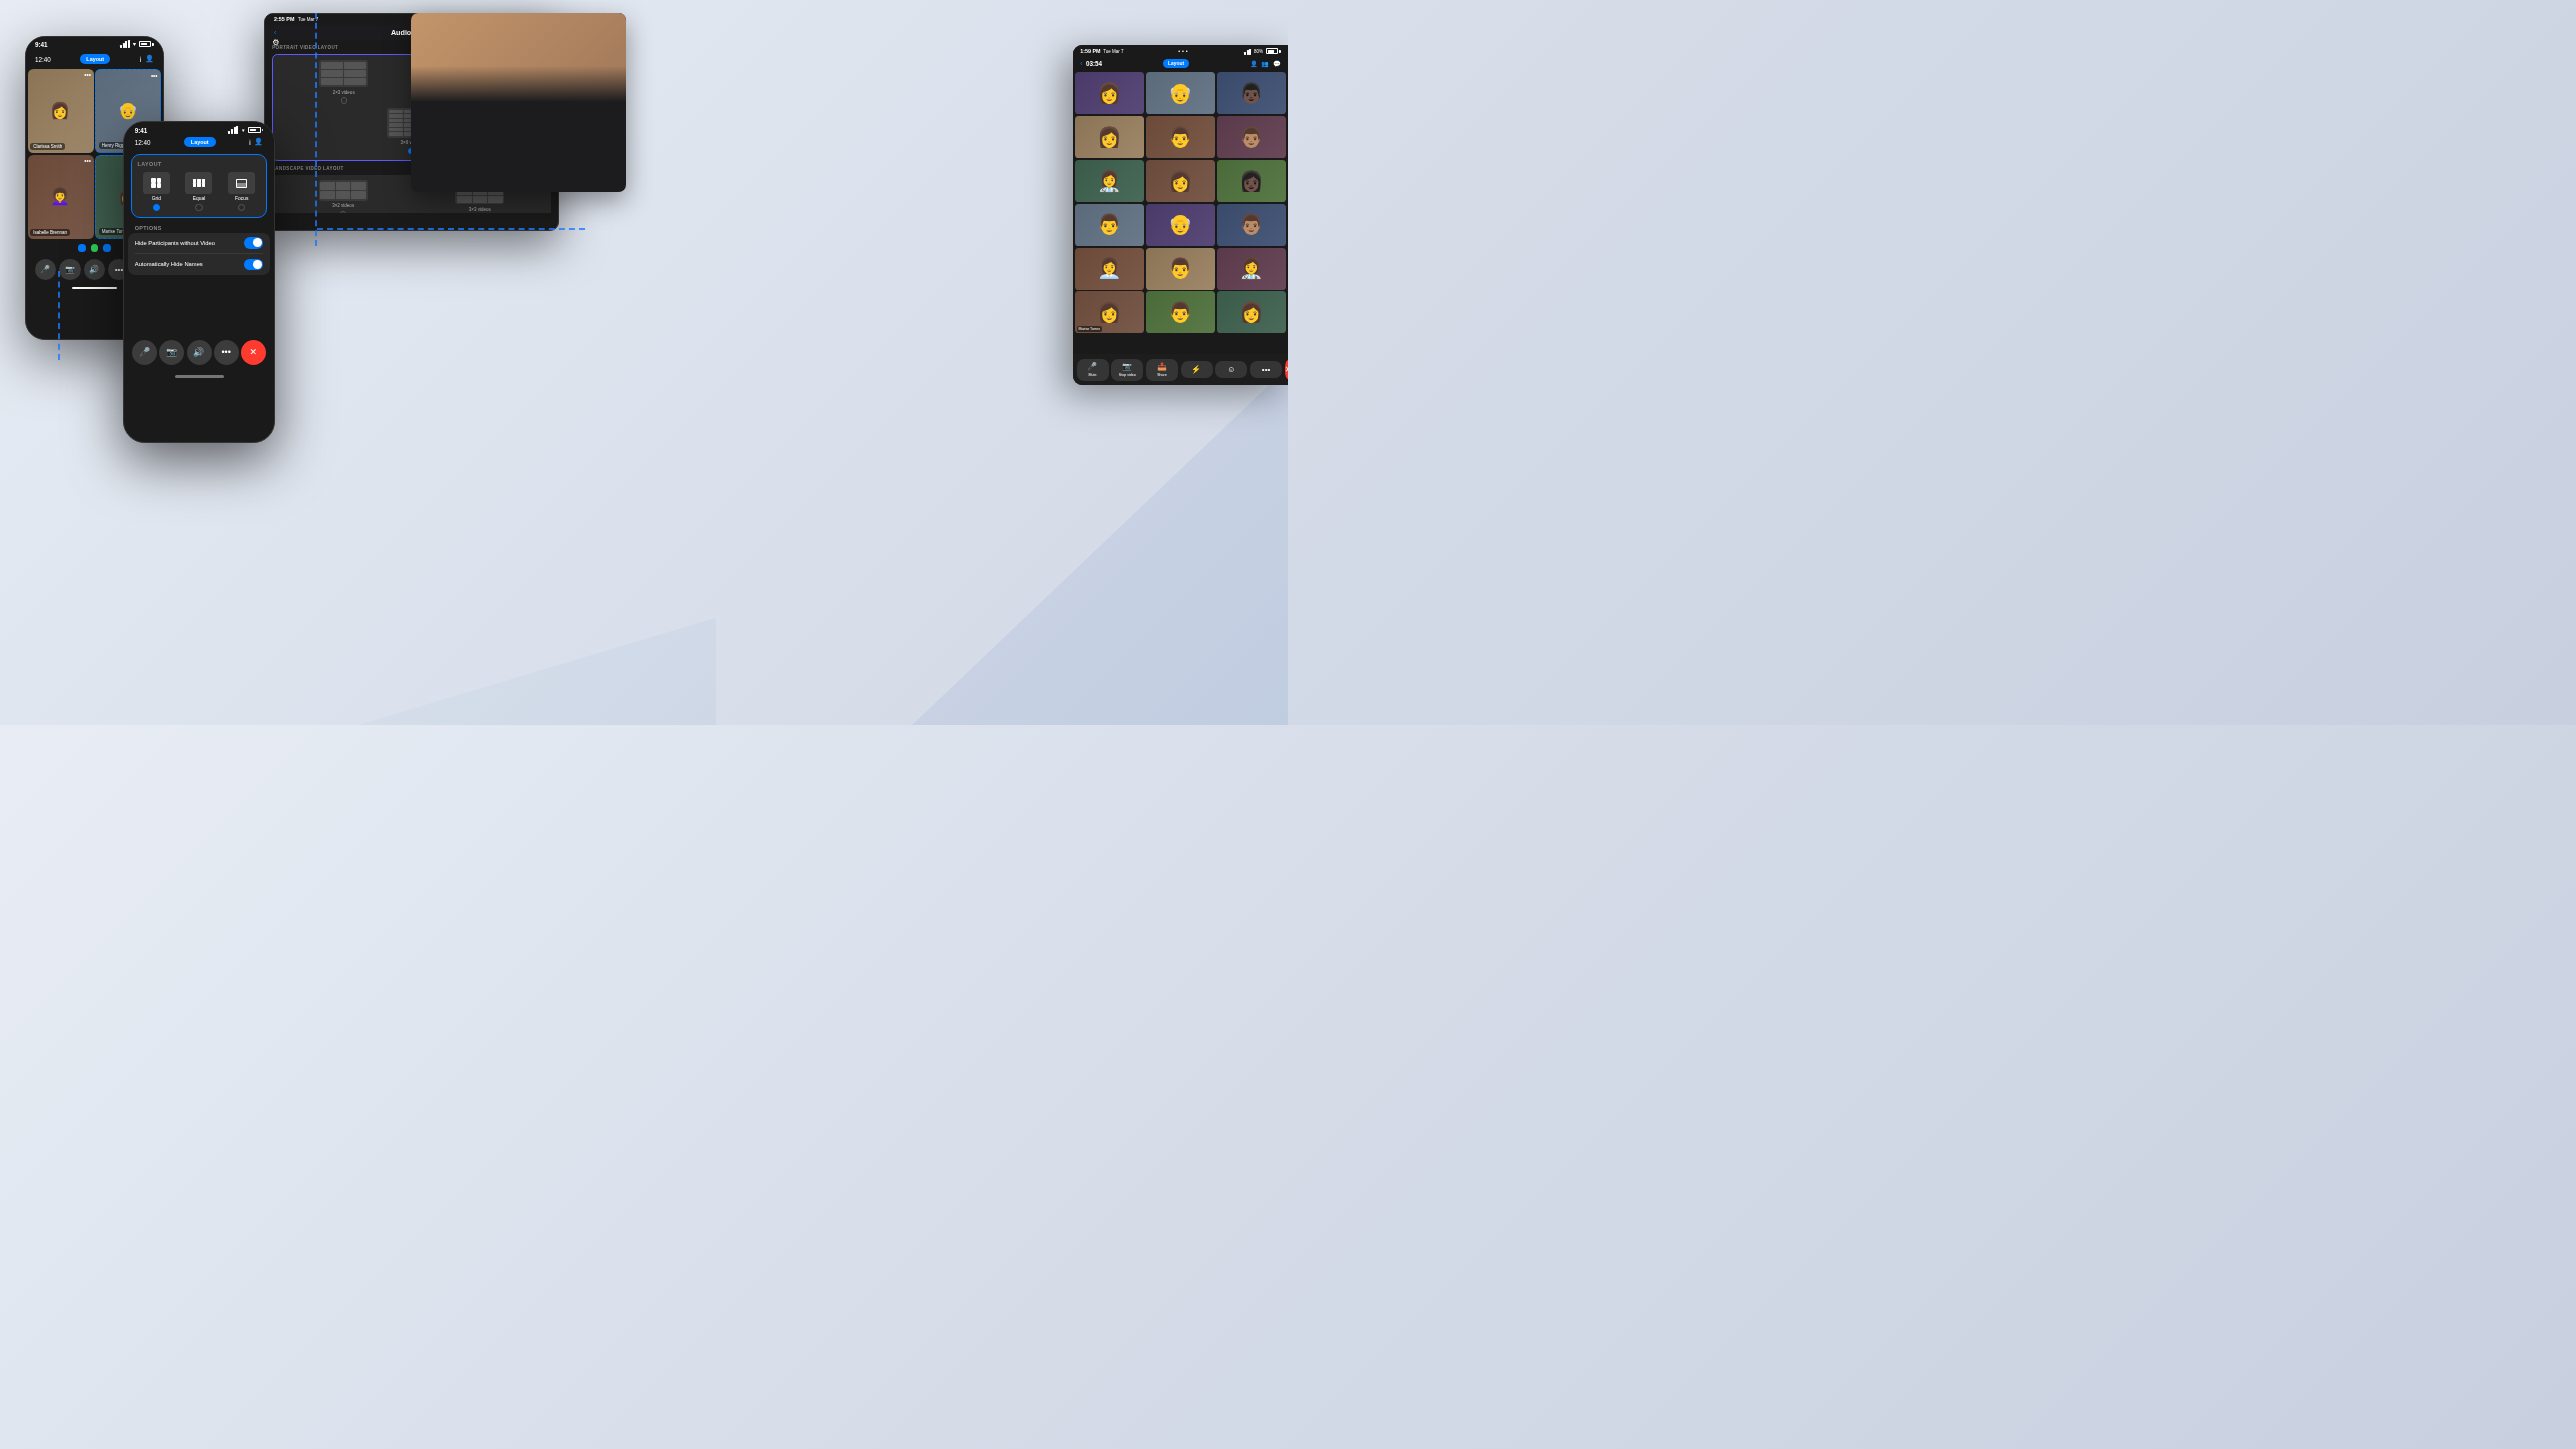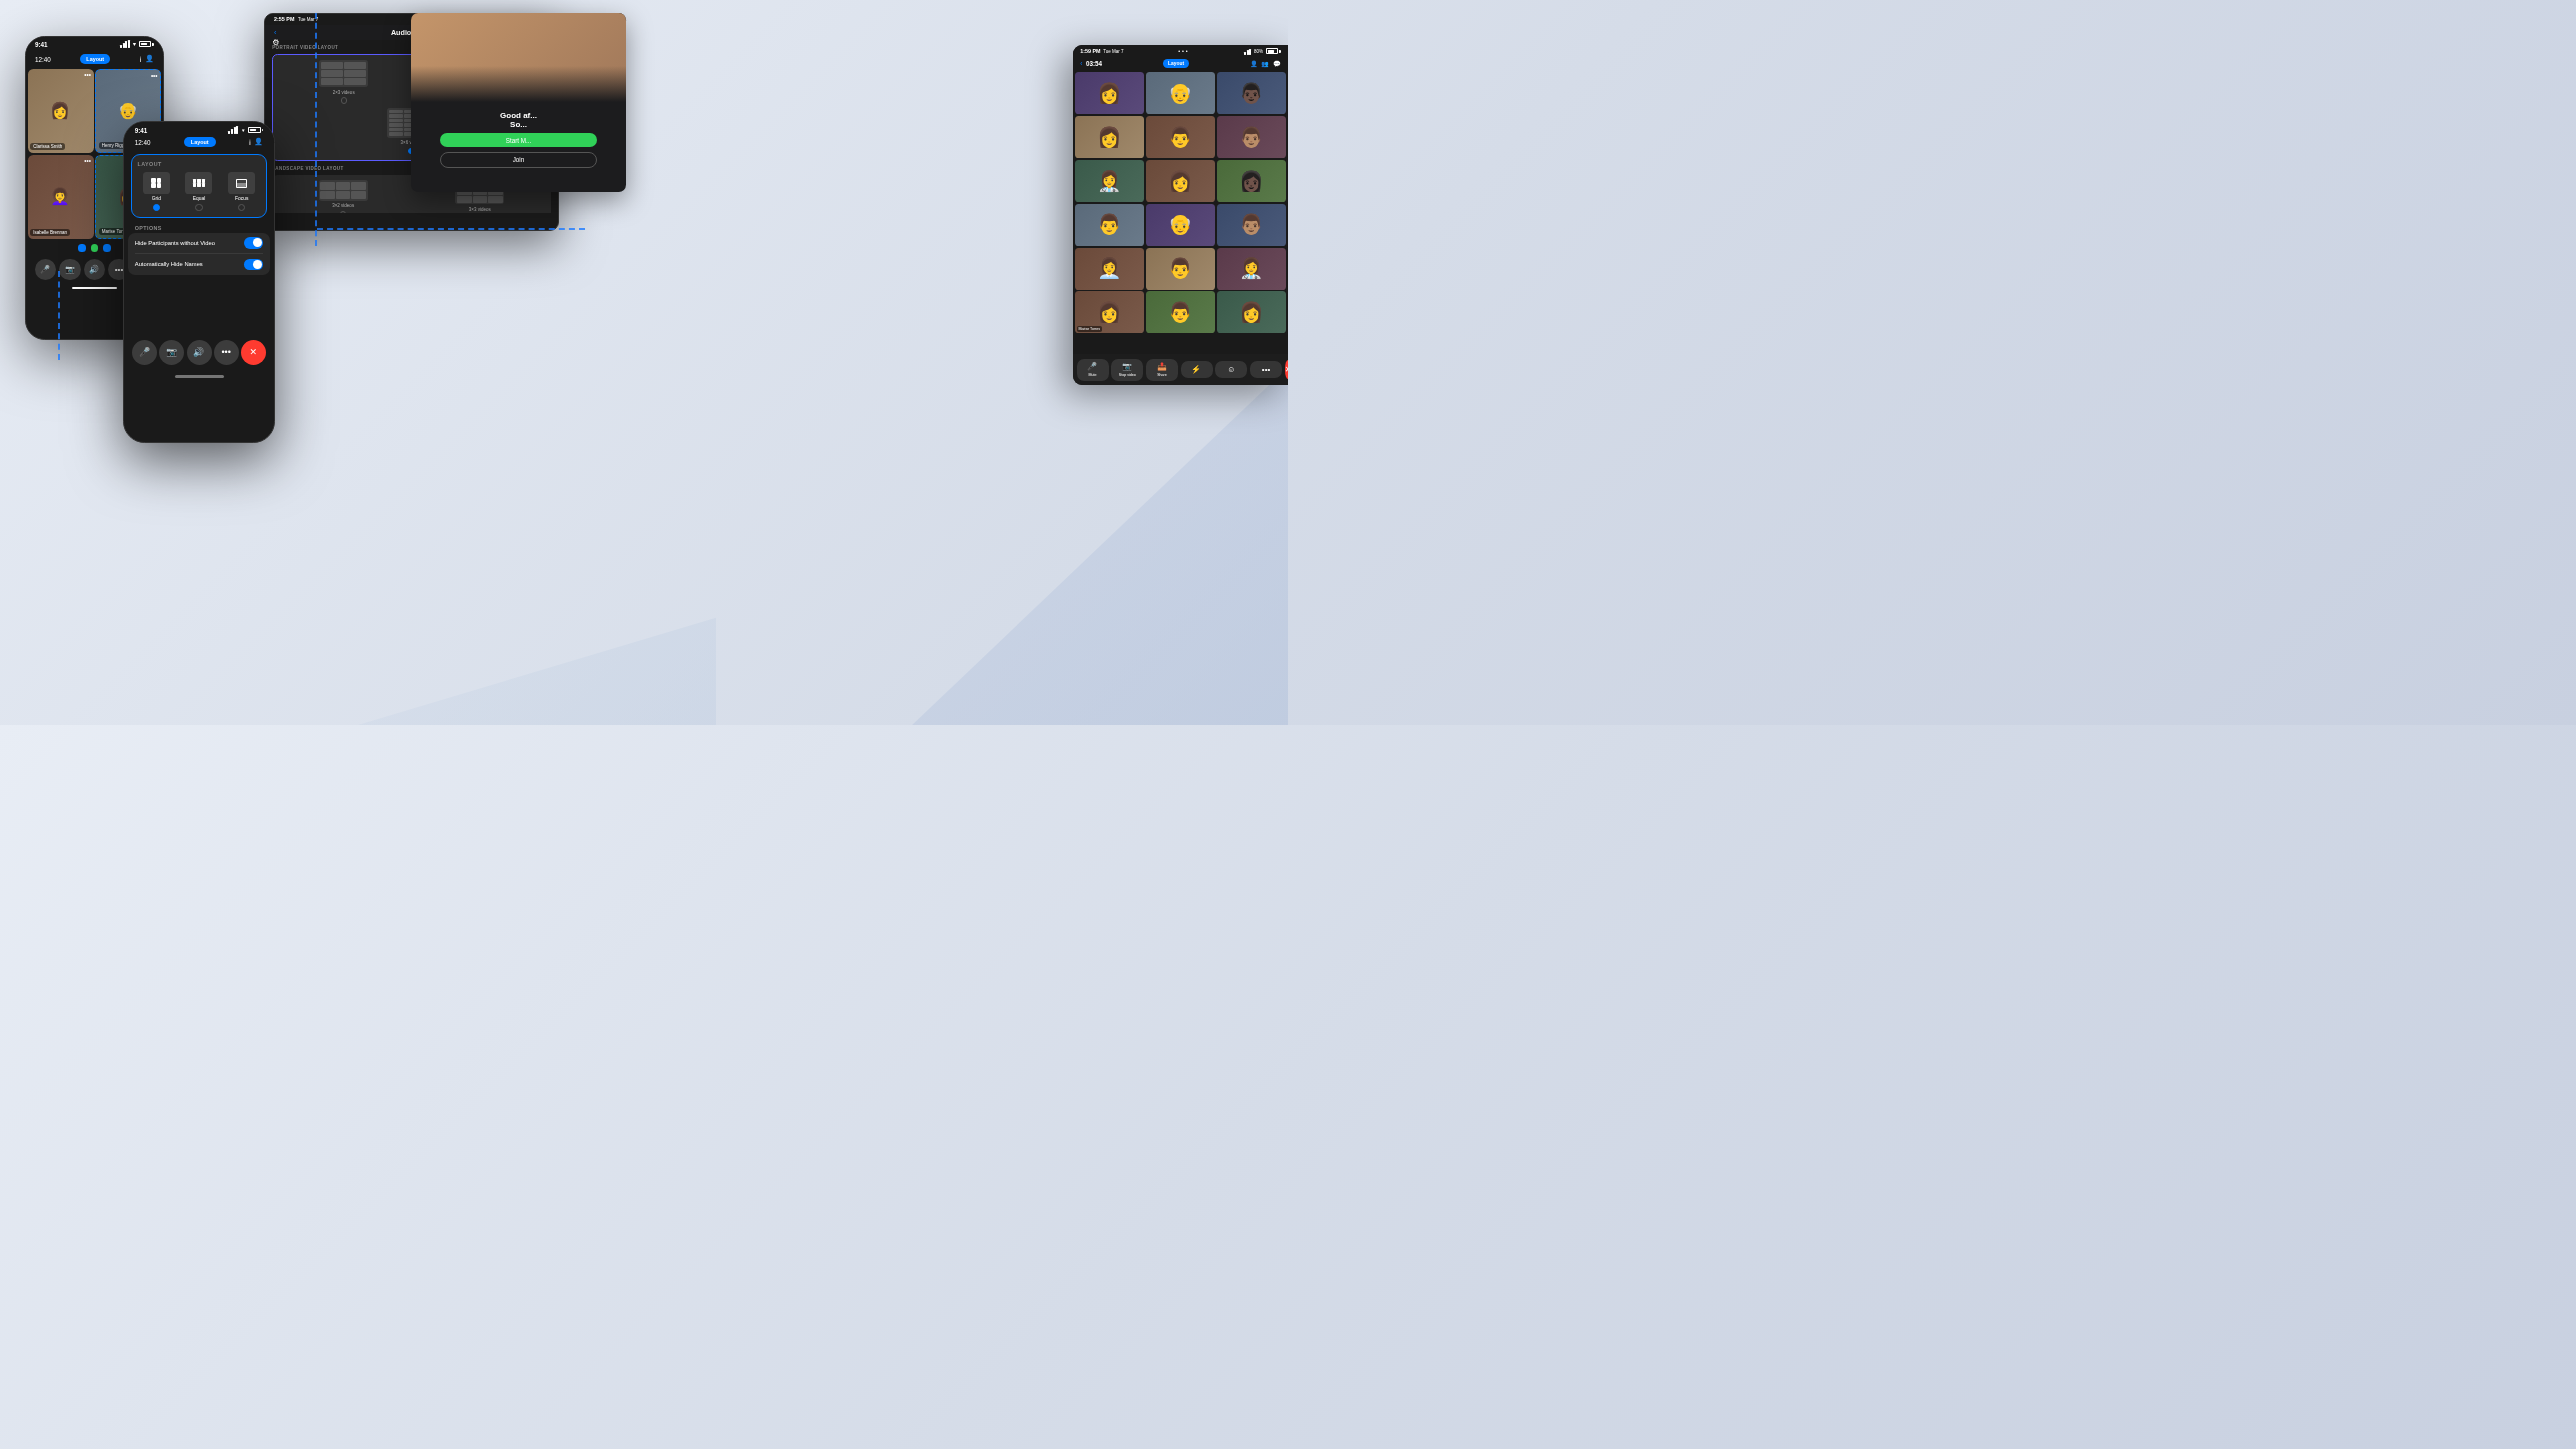--- a/index.html
+++ b/index.html
@@ -1020,25 +1020,20 @@
       </div>
 
     </div>
   </div>
 </div>
 
 <div class="welcome-overlay">
   <div class="welcome-person p1">
     <div style="position:absolute;bottom:0;left:0;right:0;height:36px;background:linear-gradient(transparent,#1c1c1e)"></div>
   </div>
-  <div class="welcome-text">
-    <div class="welcome-title">Good af...<br>So...</div>
-    <div class="welcome-btn-start">Start M...</div>
-    <div class="welcome-btn-join">Join</div>
-  </div>
 </div>
 
 <div class="ipad-right">
 
   <div class="ipad-right-status">
     <div style="display:flex;gap:2.7px;align-items:center">
       <span style="color:white;font-size:5.4px;font-weight:600">1:59 PM</span>
       <span style="color:white;font-size:4.5px">Tue Mar 7</span>
     </div>
     <span style="color:white;font-size:5.4px;letter-spacing:1.8px">•••</span>

